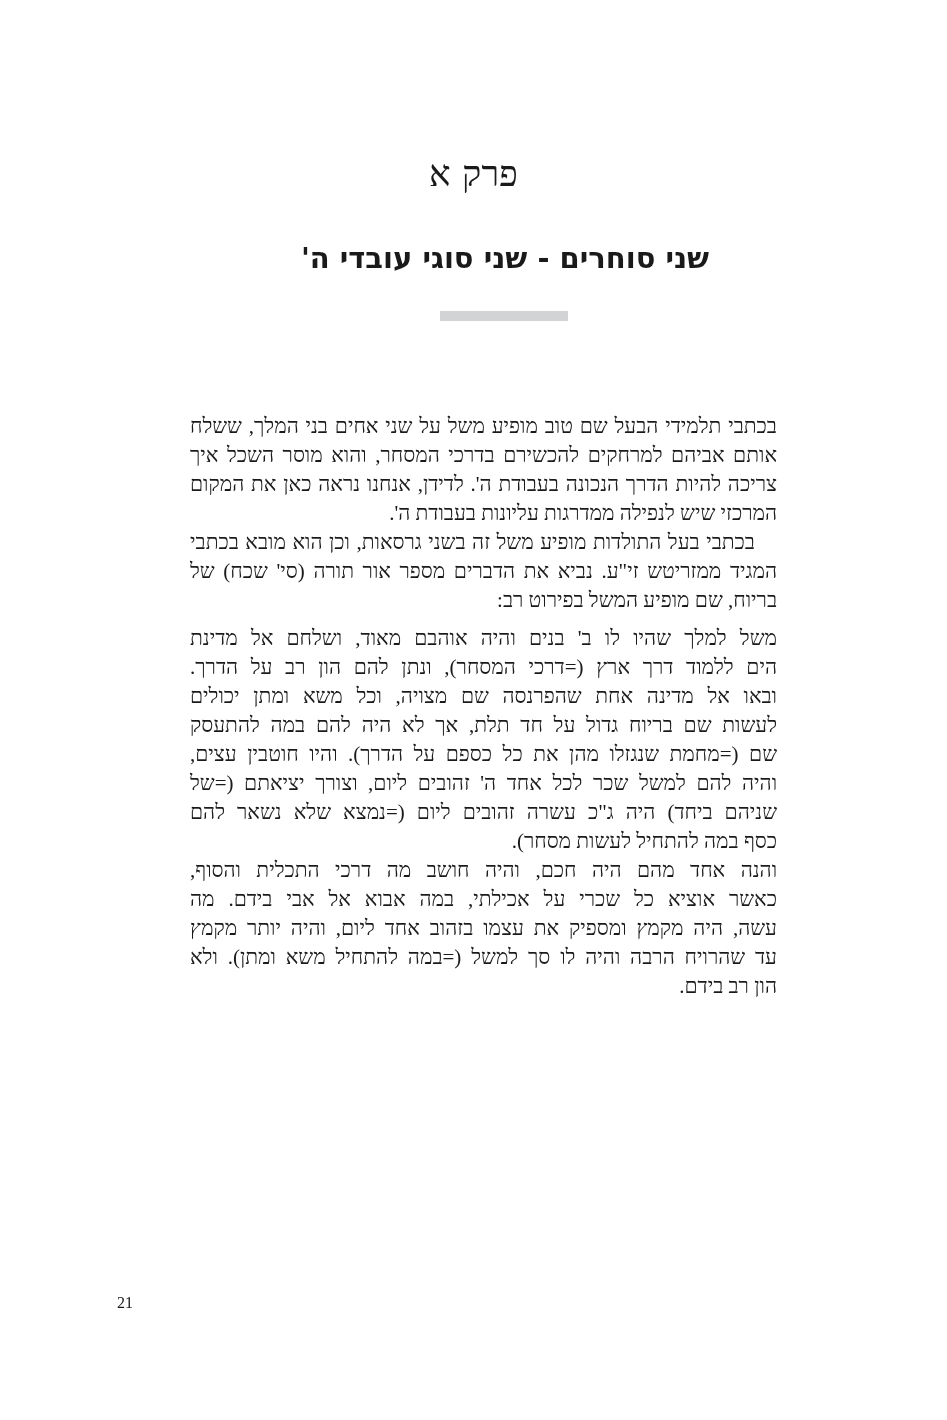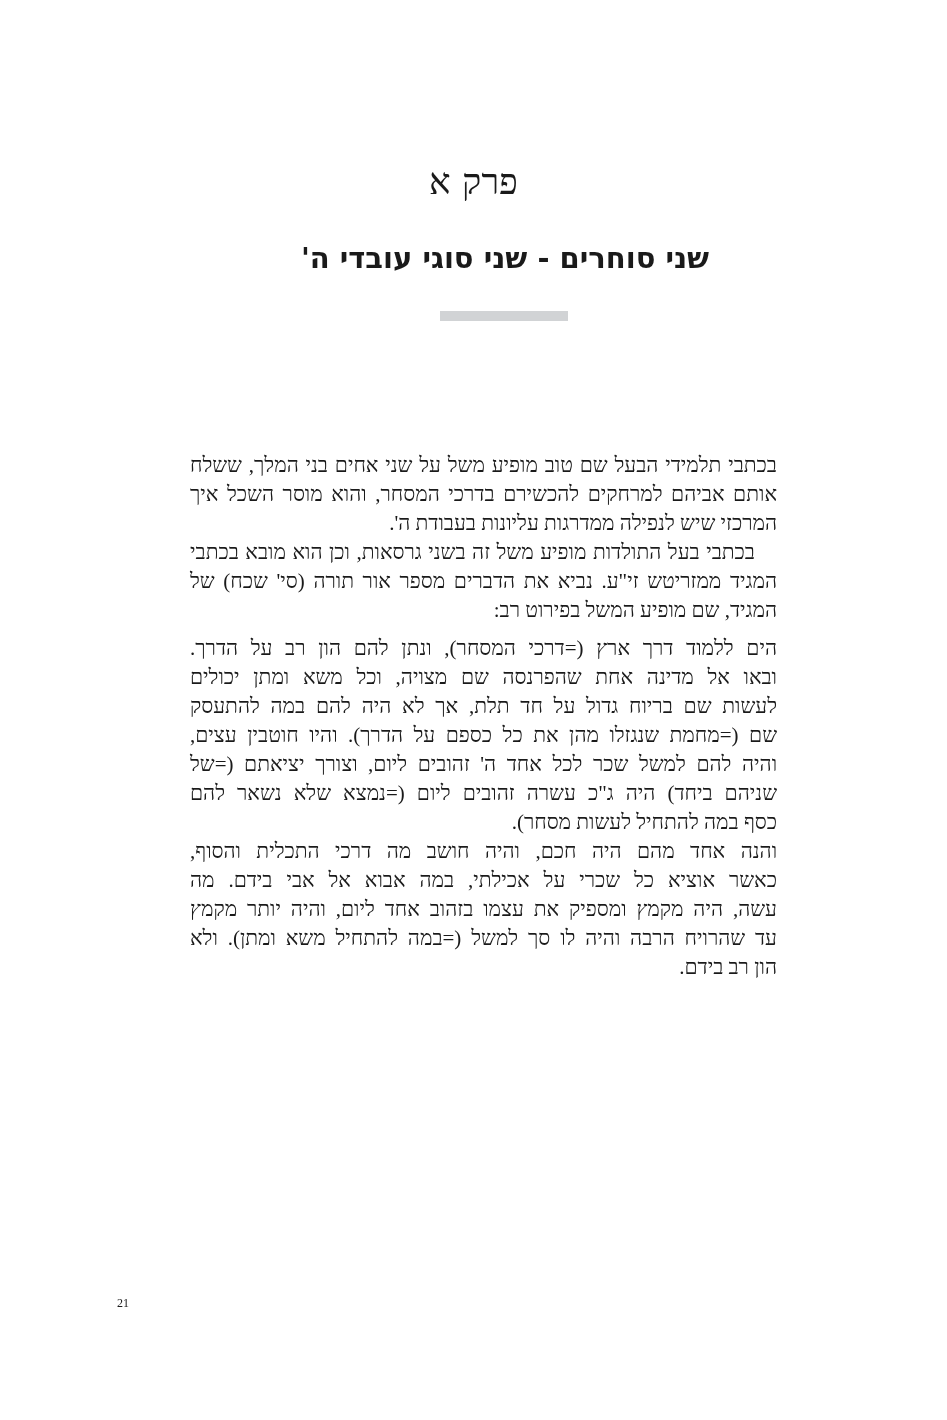--- a/index.html
+++ b/index.html
@@ -1,69 +1,71 @@
 <!DOCTYPE html>
 <html><head>
   <meta charset="utf-8">
   <style>
     html, body { margin: 0; padding: 0; background: #ffffff; }
     body { width: 947px; height: 1420px; position: relative; overflow: hidden; color: #1a1a1a; }
     .page { position: absolute; left: 0; top: 0; width: 947px; height: 1420px; }
     .chapter-num {
-      position: absolute; top: 160px; left: 0; width: 947px; text-align: center;
+      position: absolute; top: 152px; left: 0; width: 947px; text-align: center;
       font-family: "DejaVu Serif", "Liberation Serif", serif; font-size: 36px; line-height: 44px;
       direction: rtl;
     }
     .chapter-title {
       position: absolute; top: 238px; left: 0; width: 1010px; text-align: center;
       font-family: "DejaVu Sans", "Liberation Sans", sans-serif; font-weight: bold; font-size: 29px; line-height: 40px;
       direction: rtl;
     }
     .divider {
       position: absolute; top: 311px; left: 440px; width: 128px; height: 10px; background: #d1d3d5;
     }
     .body {
-      position: absolute; top: 451px; left: 190px; width: 587px;
+      position: absolute; top: 412px; left: 190px; width: 587px;
       font-family: "Liberation Serif", "DejaVu Serif", serif; font-size: 21px; line-height: 29px;
       direction: rtl; text-align: justify;
     }
     .line { display: block; white-space: nowrap; text-align-last: justify; text-align: justify; }
     .line.last { text-align-last: right; }
     .para-intro .line, .para2 .line { height: 29px; }
     .para2 { margin-top: 0; }
     .quote { margin-top: 9px; padding-right: 0; }
     .quote .line { height: 29px; }
     .para-indent { padding-right: 22px; }
     .page-number {
       position: absolute; top: 1293px; left: 117px;
-      font-family: "Liberation Serif", "DejaVu Serif", serif; font-size: 12px; line-height: 20px;
+      font-family: "Liberation Serif", "DejaVu Serif", serif; font-size: 16px; line-height: 20px;
     }
   </style>
 </head>
 <body>
 
 <div class="page">
 
   <div class="chapter-num">פרק א</div>
   <div class="chapter-title">שני סוחרים - שני סוגי עובדי ה'</div>
   <div class="divider"></div>
 
   <div class="body">
     <div class="para-intro">
       <span class="line">בכתבי תלמידי הבעל שם טוב מופיע משל על שני אחים בני המלך, ששלח</span>
       <span class="line">אותם אביהם למרחקים להכשירם בדרכי המסחר, והוא מוסר השכל איך</span>
+      <span class="line">צריכה להיות הדרך הנכונה בעבודת ה'. לדידן, אנחנו נראה כאן את המקום</span>
       <span class="line last">המרכזי שיש לנפילה ממדרגות עליונות בעבודת ה'.</span>
     </div>
     <div class="para2">
       <span class="line para-indent">בכתבי בעל התולדות מופיע משל זה בשני גרסאות, וכן הוא מובא בכתבי</span>
       <span class="line">המגיד ממזריטש זי"ע. נביא את הדברים מספר אור תורה (סי' שכח) של</span>
-      <span class="line last">המגיד, שם מופיע המשל בפירוט רב:</span>
+      <span class="line last">בריוח, שם מופיע המשל בפירוט רב:</span>
     </div>
     <div class="quote">
       <div>
+        <span class="line">משל למלך שהיו לו ב' בנים והיה אוהבם מאוד, ושלחם אל מדינת</span>
         <span class="line">הים ללמוד דרך ארץ (=דרכי המסחר), ונתן להם הון רב על הדרך.</span>
       </div>
       <div>
         <span class="line">ובאו אל מדינה אחת שהפרנסה שם מצויה, וכל משא ומתן יכולים</span>
         <span class="line">לעשות שם בריוח גדול על חד תלת, אך לא היה להם במה להתעסק</span>
         <span class="line">שם (=מחמת שנגזלו מהן את כל כספם על הדרך). והיו חוטבין עצים,</span>
         <span class="line">והיה להם למשל שכר לכל אחד ה' זהובים ליום, וצורך יציאתם (=של</span>
         <span class="line">שניהם ביחד) היה ג"כ עשרה זהובים ליום (=נמצא שלא נשאר להם</span>
         <span class="line last">כסף במה להתחיל לעשות מסחר).</span>
       </div>

